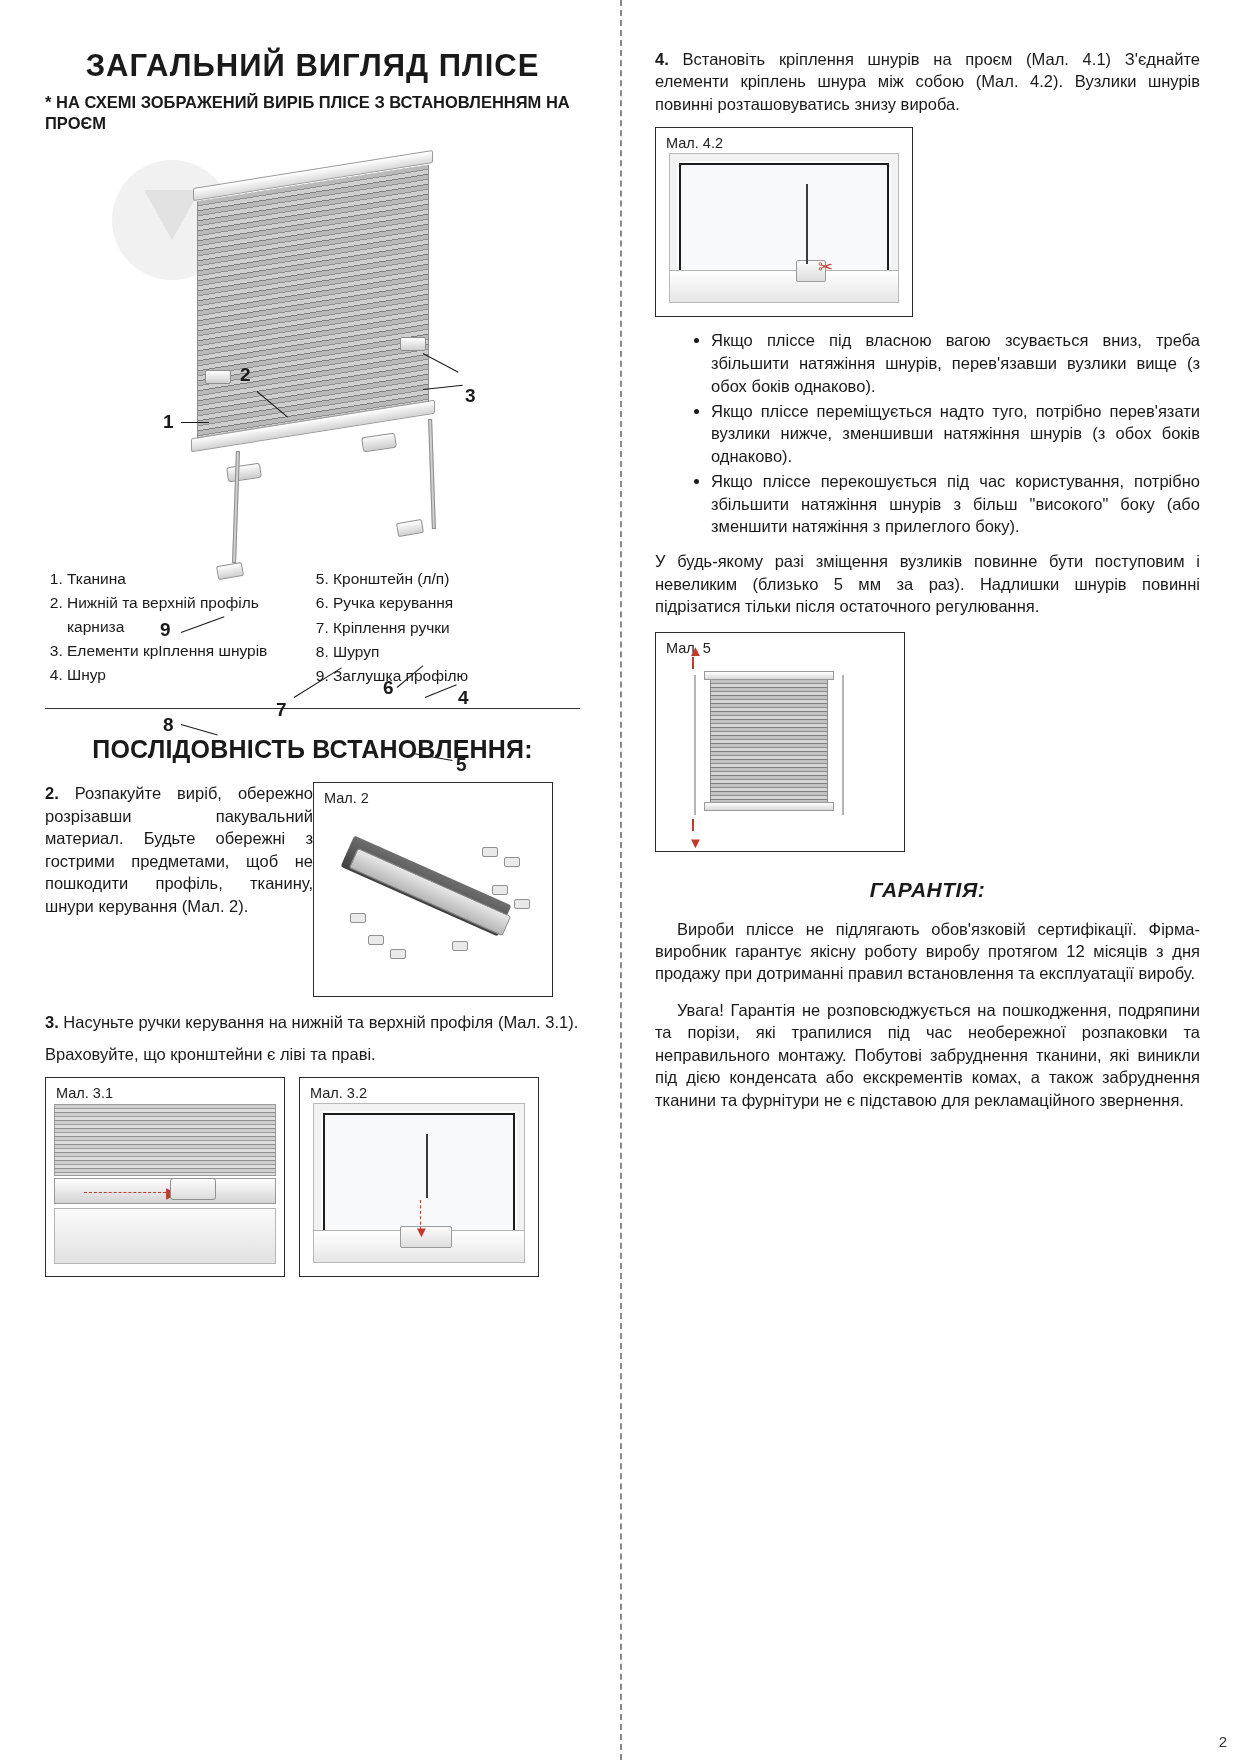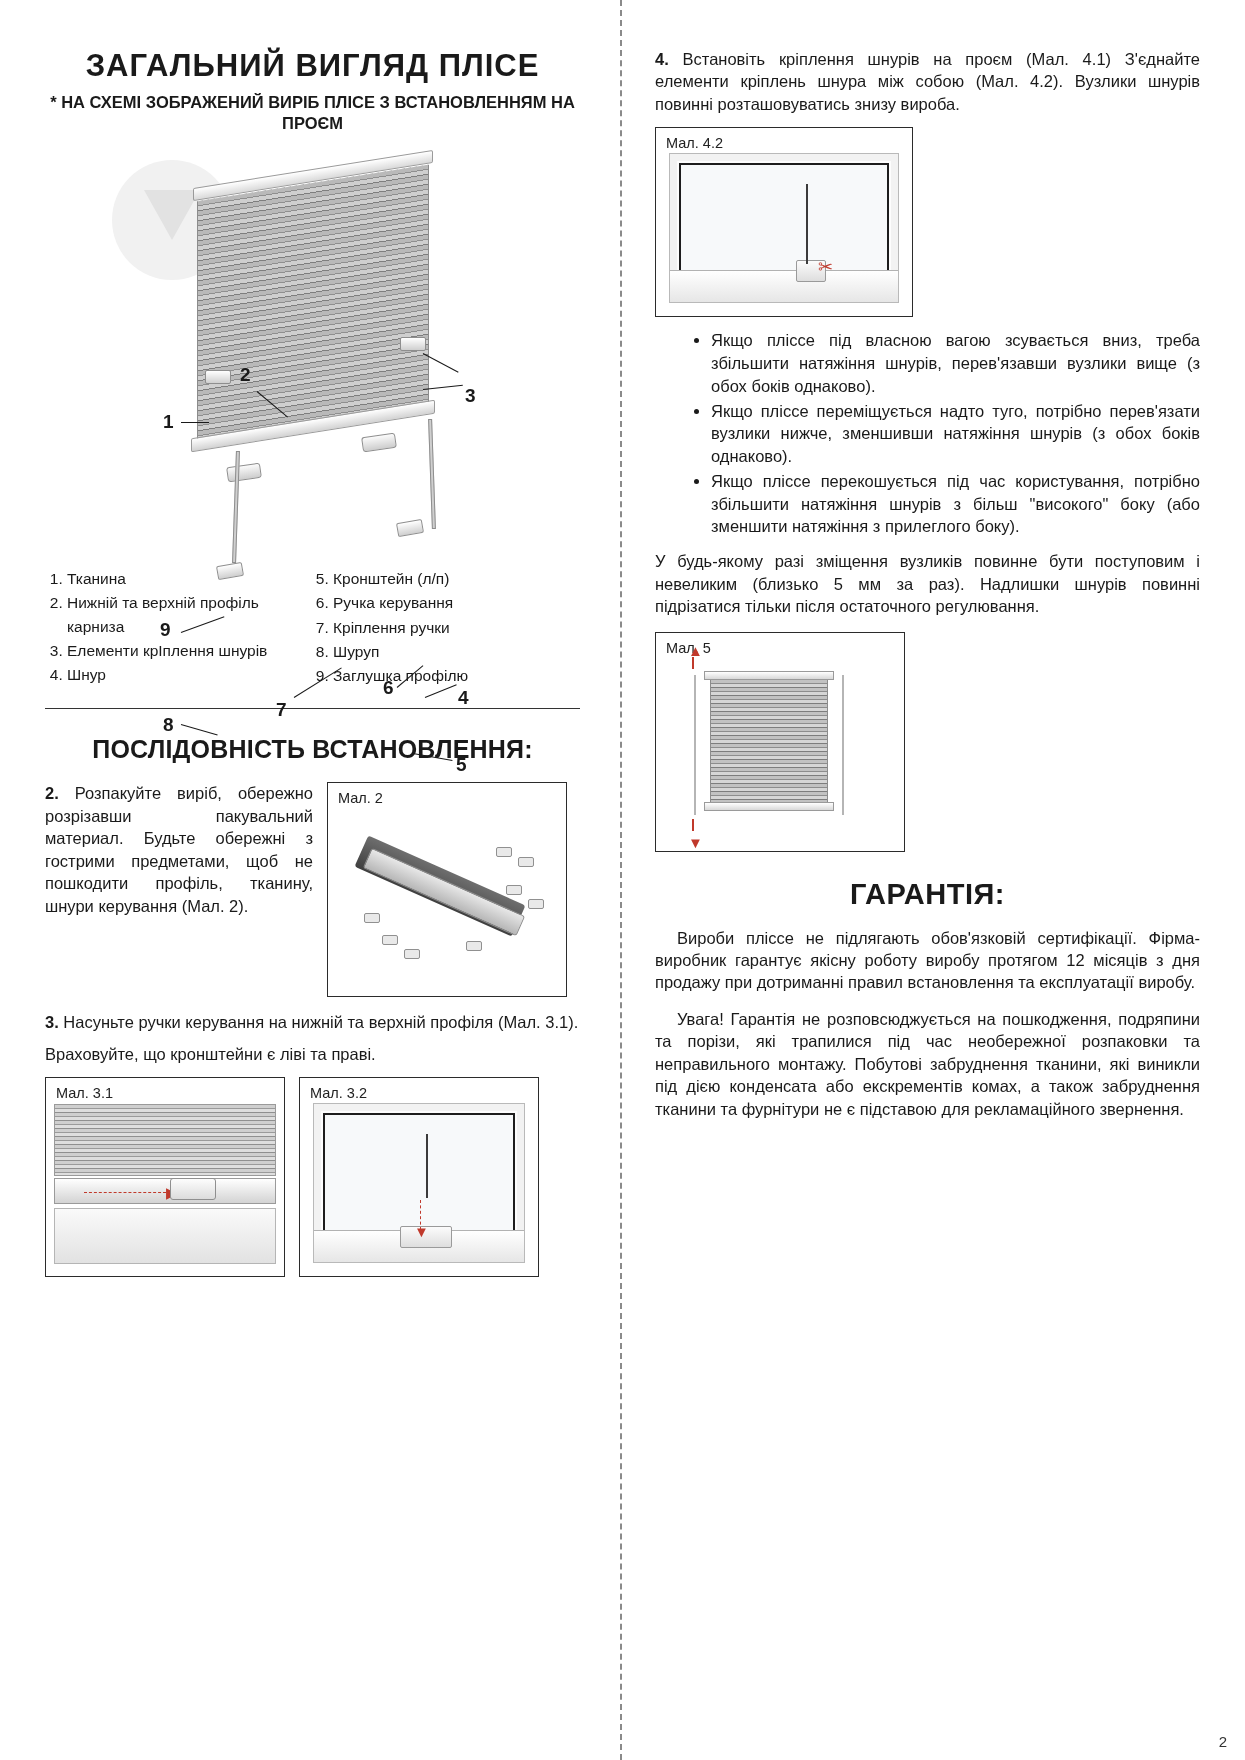--- a/index.html
+++ b/index.html
@@ -41,40 +41,41 @@
   h1.title {
     font-size: 31px;
     font-weight: bold;
     text-align: center;
     letter-spacing: 1px;
     margin: 18px 0 2px 0;
     line-height: 1.16;
     text-transform: uppercase;
   }
   .subtitle {
-    text-align: center;
+    text-align: left;
     font-size: 16.5px;
     font-weight: bold;
     line-height: 1.25;
     margin: 8px 0 0 0;
     text-transform: uppercase;
   }
   h2.section {
     font-size: 25px;
     font-weight: bold;
     text-align: center;
     margin: 26px 0 18px 0;
     letter-spacing: 0.2px;
   }
   h2.guarantee {
-    font-size: 29px;
+    font-size: 21px;
     font-weight: bold;
     text-align: center;
     margin: 26px 0 16px 0;
     letter-spacing: 0.5px;
+    font-style: italic;
   }
 
   
   .watermark {
     position: absolute;
     left: 112px;
     top: 160px;
     width: 120px;
     height: 120px;
     border-radius: 50%;
@@ -225,21 +226,20 @@
   .fig .cap {
     position: absolute;
     left: 10px; top: 7px;
     font-size: 14.5px;
     color: #222;
   }
 
   
   .step2 {
     display: flex;
-    gap: 14px;
     align-items: flex-start;
   }
   .step2 .text { width: 268px; }
   .step2 .fig { width: 240px; height: 215px; }
 
   
   .pkg {
     position: absolute;
     left: 18px; top: 40px;
     width: 205px; height: 150px;

